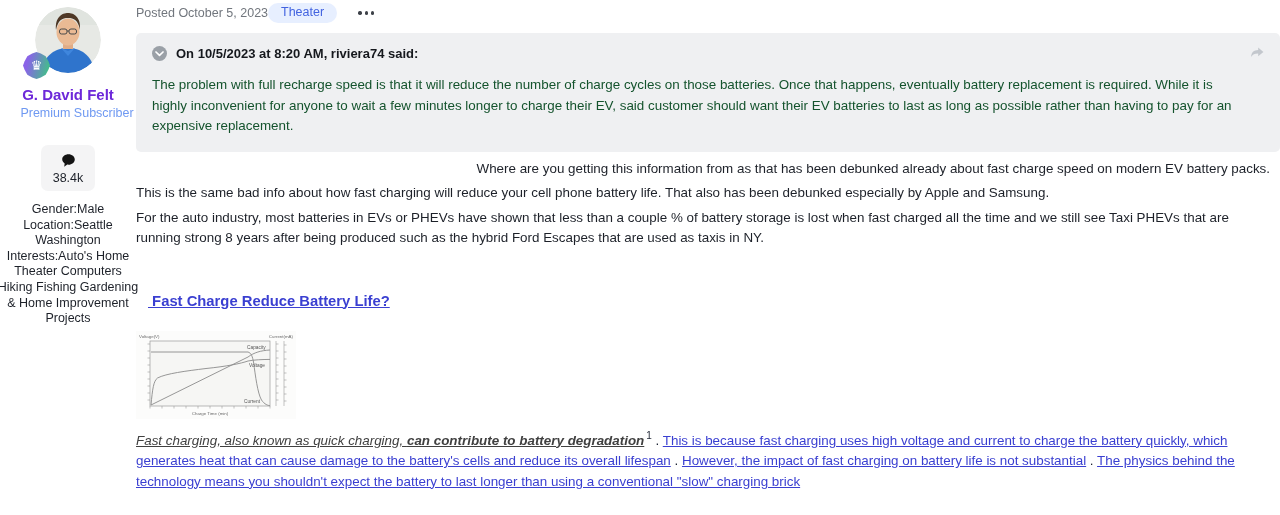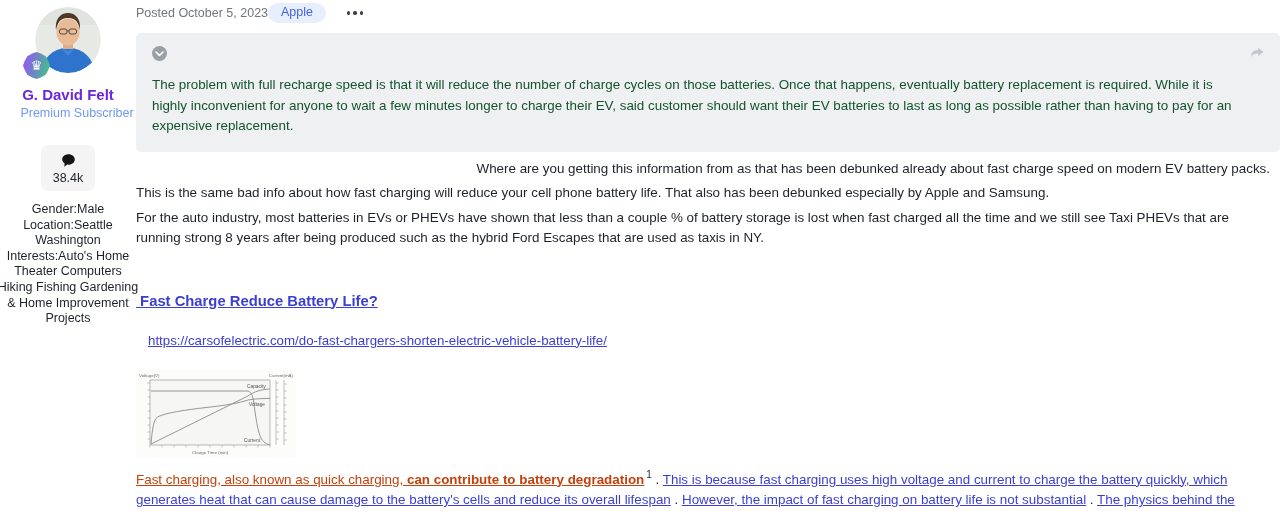--- a/index.html
+++ b/index.html
@@ -59,33 +59,33 @@
   }
   .quote-title { font-size:13px; font-weight:bold; color:#15181d; }
   .reply-arrow { position:absolute; top:13px; right:15px; cursor:pointer; }
   .quote-body { margin-top:14px; font-size:13.4px; line-height:20.5px; color:#14532d; }
 
   .content { padding-right:10px; }
   .para { font-size:13.4px; line-height:20.5px; color:#1d2129; margin-top:4px; }
   .para.first { margin-top:7px;text-align:right; }
 
   .heading-link {
-    display:inline-block; margin-top:44px; margin-left:0;
+    display:inline-block; margin-top:44px; margin-left:12px;
     font-size:14.8px; font-weight:bold; color:#3a3fd1;
     text-decoration:underline; white-space:pre; cursor:pointer;
   }
   .url-link {
     display:inline-block; margin-top:23px; margin-left:12px;
     font-size:13.3px; color:#3a3fd1; text-decoration:underline; cursor:pointer;
   }
 
   .chart-thumb { display:block; margin-top:21px; cursor:pointer; }
 
   .final-para { margin-top:7px; font-size:13.4px; line-height:20.6px; }
-  .seg-dark { color:#c2410c; text-decoration:underline; }
+  .seg-dark { color:#404040; text-decoration:underline;font-style:italic; }
   .seg-dark.bold { font-weight:bold; }
   .seg-link { color:#3a3fd1; text-decoration:underline; cursor:pointer; }
   .seg-sep { color:#1d2433; }
   .footnote { font-size:10px; color:#1d2433; vertical-align:6px; margin-left:2px; }
 </style>
 </head>
 <body>
 
 <aside class="sidebar">
   <div class="avatar-wrap">
@@ -132,55 +132,53 @@
     <div>&amp; Home Improvement</div>
     <div>Projects</div>
   </div>
 </aside>
 
 <main class="main">
 
   <div class="top-row">
     <span class="posted">Posted October 5, 2023</span>
     <span class="top-actions">
-      <span class="author-badge">Apple</span>
+      <span class="author-badge">Theater</span>
       <span class="menu-dots">
           <i></i>
           <i></i>
           <i></i>
         </span>
     </span>
   </div>
 
   <div class="quote">
     <div class="quote-head">
       <span class="chev-circle">
         <svg width="9" height="6" viewBox="0 0 9 6">
             <polyline points="1,1 4.5,4.3 8,1" fill="none" stroke="#ffffff" stroke-width="1.7" stroke-linecap="round" stroke-linejoin="round"></polyline>
           </svg>
       </span>
+      <span class="quote-title">On 10/5/2023 at 8:20 AM, riviera74 said:</span>
     </div>
     <span class="reply-arrow">
       <svg width="16" height="14" viewBox="0 0 16 14">
         <path d="M9.2 1.6 L14.4 5.9 L9.2 10.2 L9.2 7.6 C5.6 7.6 3.4 8.7 2.2 11.1 C2.2 6.3 4.8 4.2 9.2 4.1 Z" fill="#c3c7cd"></path>
       </svg>
     </span>
     <div class="quote-body">The problem with full recharge speed is that it will reduce the number of charge cycles on those batteries.  Once that happens, eventually battery replacement is required.  While it is highly inconvenient for anyone to wait a few minutes longer to charge their EV, said customer should want their EV batteries to last as long as possible rather than having to pay for an expensive replacement.</div>
   </div>
 
   <div class="content">
     <p class="para first">Where are you getting this information from as that has been debunked already about fast charge speed on modern EV battery packs.</p>
     <p class="para">This is the same bad info about how fast charging will reduce your cell phone battery life. That also has been debunked especially by Apple and Samsung.</p>
     <p class="para">For the auto industry, most batteries in EVs or PHEVs have shown that less than a couple % of battery storage is lost when fast charged all the time and we still see Taxi PHEVs that are running strong 8 years after being produced such as the hybrid Ford Escapes that are used as taxis in NY.</p>
 
     <div>
       <a class="heading-link"> Fast Charge Reduce Battery Life?</a>
-    </div>
-    <div>
-      <a class="url-link">https://carsofelectric.com/do-fast-chargers-shorten-electric-vehicle-battery-life/</a>
     </div>
 
     <svg class="chart-thumb" width="160" height="88" viewBox="0 0 160 88">
       <rect width="160" height="88" fill="#fcfcfb"></rect>
       <text x="3" y="7" font-size="4.4" fill="#6b6b6b">Voltage(V)</text>
       <text x="157" y="7" font-size="4.4" fill="#6b6b6b" text-anchor="end">Current(mA)</text>
       <rect x="14" y="10" width="120" height="65" fill="#f6f6f4" stroke="#9a9a9a" stroke-width="0.7"></rect>
 
       <g stroke="#9a9a9a" stroke-width="0.6">
         <line x1="11.5" y1="13" x2="14" y2="13"></line>

